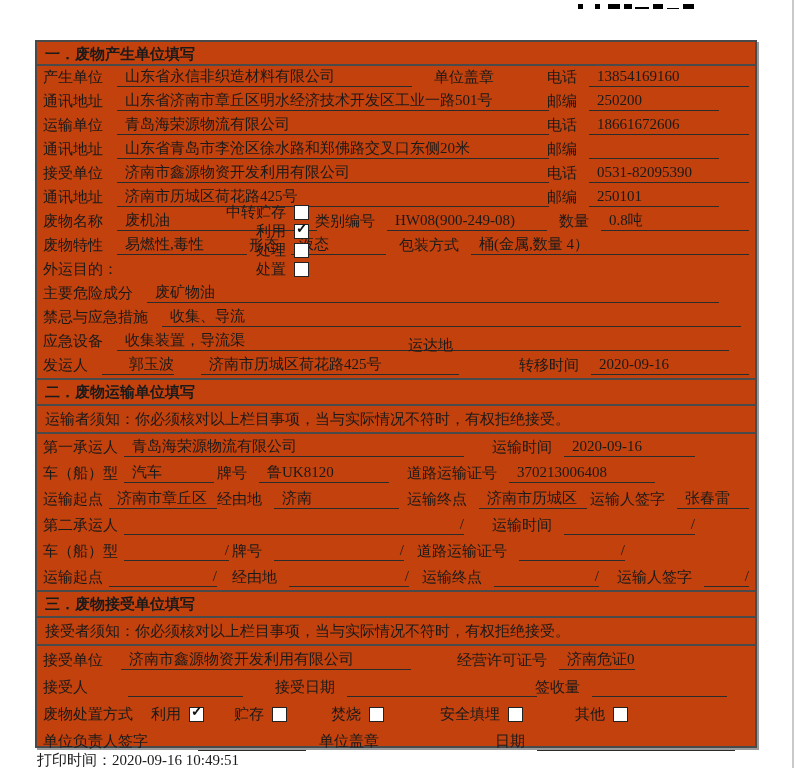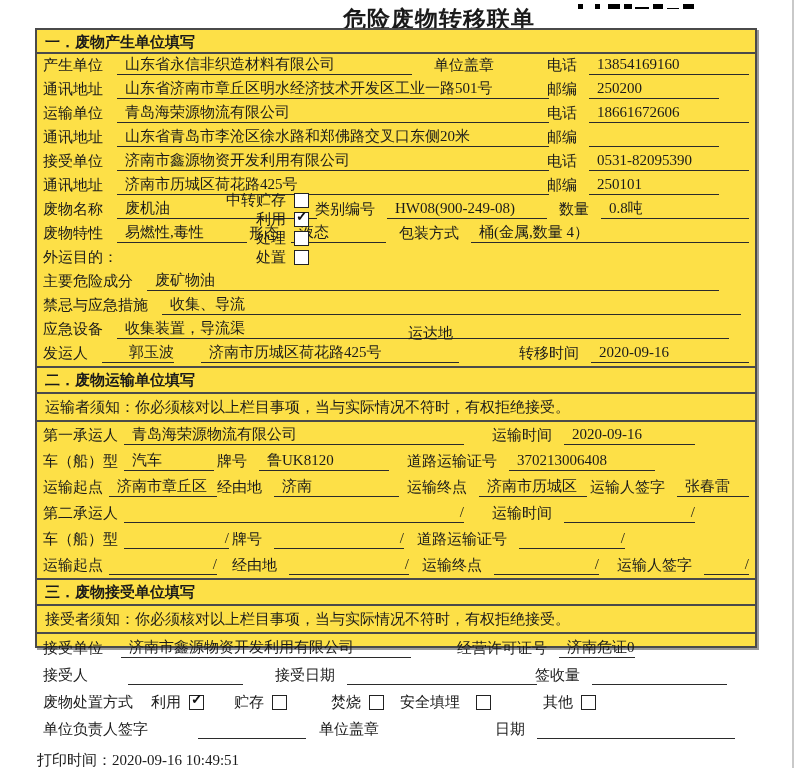--- a/index.html
+++ b/index.html
@@ -12,22 +12,22 @@
   .right-edge{position:absolute;top:0;bottom:0;right:2px;width:2px;background:#c9c9c9;}
 
   
   .hdr{position:absolute;left:0;top:0;width:100%;height:40px;}
   .serial{position:absolute;left:37px;top:12px;font-size:15px;white-space:nowrap;}
   .doc-title{position:absolute;left:0;right:0;top:4px;text-align:center;padding-left:82px;
     font-size:23px;font-weight:bold;letter-spacing:1px;}
   .qr{position:absolute;left:578px;top:0;width:116px;height:9px;overflow:hidden;}
 
   
-  .form-table{position:absolute;left:35px;top:28px;width:722px;height:620px;
-    border:2px solid #4a4a4a;box-sizing:border-box;background:#fde047;
+  .form-table{position:absolute;left:35px;top:40px;width:722px;height:708px;
+    border:2px solid #4a4a4a;box-sizing:border-box;background:#c2410c;
     box-shadow:2px 2px 0 #9a9a9a;}
   .sec-title{font-weight:bold;font-size:15px;padding:3px 8px 2px 8px;
     border-bottom:2px solid #4a4a4a;box-sizing:border-box;}
   .notice{border-bottom:2px solid #4a4a4a;box-sizing:border-box;display:flex;align-items:center;padding:0 8px;}
   .sec-sep{border-top:2px solid #4a4a4a;}
 
   .row{position:relative;display:flex;align-items:flex-end;padding:2px 6px 3px 6px;box-sizing:border-box;}
   .s1 .row{height:24px;gap:8px;}
   .s2 .row{height:26px;}
   .s3 .row{height:27px;}
@@ -50,32 +50,31 @@
     margin-left:8px;position:relative;flex:0 0 auto;background:#fff;}
   .cb-box.checked::after{content:"\2713";position:absolute;left:1px;top:-5px;
     font-size:14px;font-weight:bold;color:#111;}
   .purpose .cb-item:nth-child(2){margin-left:55px;}
   .purpose .cb-item:nth-child(3){margin-left:82px;}
   .purpose .cb-item:nth-child(4){margin-left:118px;}
   .purpose{margin-left:12px;display:flex;align-items:flex-end;flex-direction:column;}
   .disposal{margin-left:18px;display:flex;align-items:flex-end;}
   .disposal .cb-item:nth-child(2){margin-left:30px;}
   .disposal .cb-item:nth-child(3){margin-left:44px;}
-  .disposal .cb-item:nth-child(4){margin-left:16px;gap:8px;}
+  .disposal .cb-item:nth-child(4){margin-left:56px;}
   .disposal .cb-item:nth-child(5){margin-left:52px;}
 
   .footer-line{position:absolute;left:37px;top:751px;font-size:15px;white-space:nowrap;}
 </style>
 </head>
 <body>
 
 <div class="page">
 
   <div class="hdr">
-    <div class="doc-title">危险废物转移联单</div>
     <div class="qr">
       <svg width="116" height="9" xmlns="http://www.w3.org/2000/svg">
         <rect x="0" y="0" width="5" height="9" fill="#000"></rect>
         <rect x="17" y="0" width="5" height="9" fill="#000"></rect>
         <rect x="0" y="5" width="22" height="4" fill="#000"></rect>
         <rect x="30" y="0" width="12" height="9" fill="#000"></rect>
         <rect x="46" y="0" width="8" height="5" fill="#000"></rect>
         <rect x="57" y="3" width="14" height="6" fill="#000"></rect>
         <rect x="75" y="0" width="10" height="9" fill="#000"></rect>
         <rect x="89" y="4" width="12" height="5" fill="#000"></rect>

